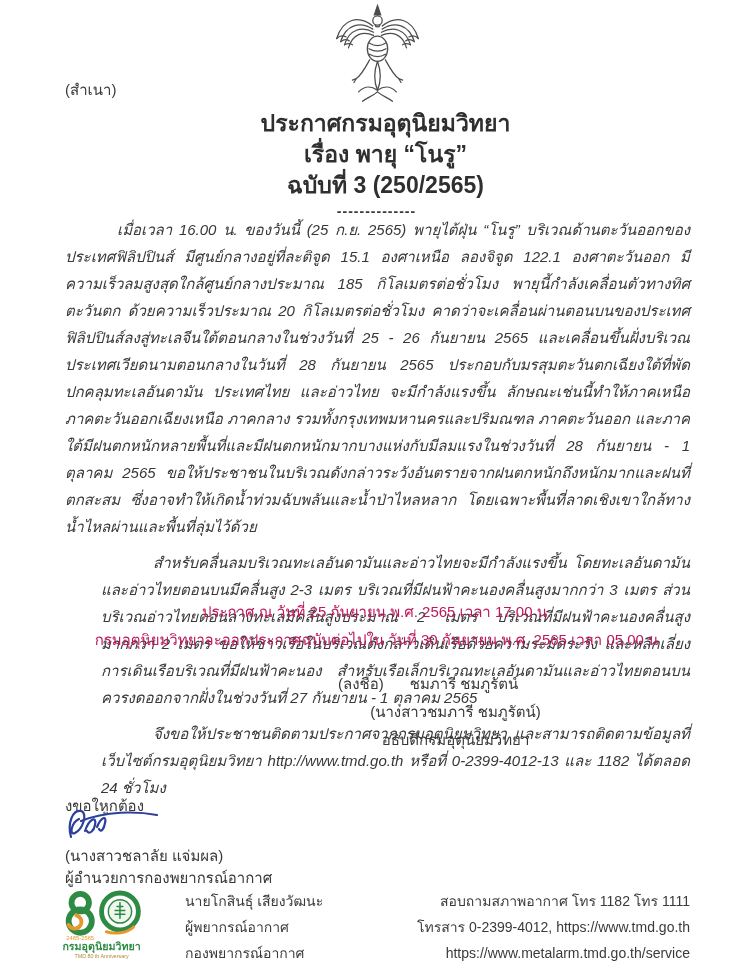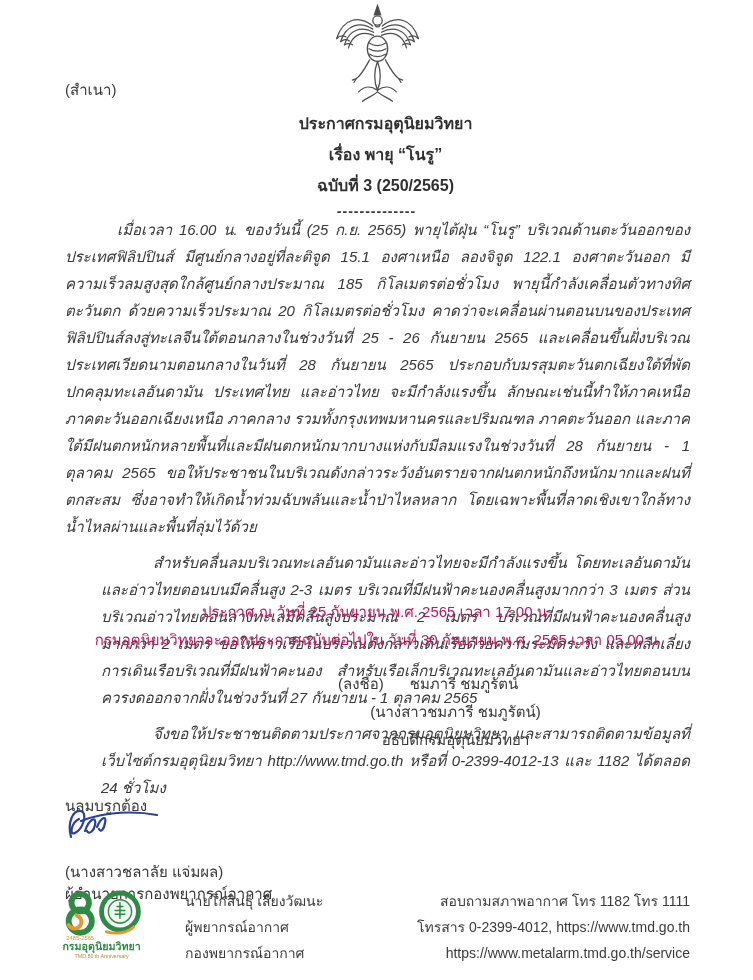--- a/index.html
+++ b/index.html
@@ -5,33 +5,33 @@
   * { margin:0; padding:0; box-sizing:border-box; }
   html,body { background:#ffffff; }
   body { font-family:"Liberation Sans", sans-serif; color:#333333; }
   .page {
     position:relative; width:753px; height:980px; background:#ffffff;
     overflow:hidden; margin:0 auto;border-radius:28px;
   }
   .copy-label { position:absolute; left:65px; top:78px; font-size:15px; color:#3a3a3a; }
   .garuda { position:absolute; left:330px; top:4px; width:95px; height:102px; }
   .title-block { position:absolute; top:108px; left:0; right:0; text-align:center; color:#2f2f2f; }
-  .title-block .line { font-weight:bold; font-size:16px; line-height:31px;padding-left:18px; }
+  .title-block .line { font-weight:bold; font-size:23px; line-height:31px;padding-left:18px; }
   .divider { font-weight:bold; letter-spacing:1px; font-size:14px; line-height:20px; color:#3a3a3a; }
   .body-text { position:absolute; top:216px; left:65px; width:625px; font-size:15px; line-height:27px; text-align:justify; color:#383838;font-style:italic; }
   .body-text p { text-indent:52px; }
   .body-text p + p { margin-top:9px;margin-left:36px; }
   .center-lines { position:absolute; top:598px; left:0; right:0; text-align:center; font-size:15px; line-height:28px; color:#be185d; }
   .sign-block { position:absolute; top:670px; left:338px; width:235px; font-size:15px; line-height:28px; color:#383838; }
   .sign-block .sign-line1 { text-align:left; }
   .sign-block .gap { display:inline-block; width:26px; }
   .sign-block .centered { text-align:center; }
   .cert-block { position:absolute; top:795px; left:65px; font-size:15px; line-height:22px; color:#383838; }
   .cert-sig { position:absolute; top:8px; left:-4px; width:110px; height:48px; }
-  .cert-name { margin-top:44px; }
+  .cert-name { margin-top:28px; }
   .footer { position:absolute; left:0; right:0; top:884px; height:80px; font-size:14px; }
   .footer-logo { position:absolute; left:56px; top:2px; width:126px; height:76px; }
   .footer-left { position:absolute; left:185px; top:4px; line-height:26px; color:#3a3a3a; }
   .footer-right { position:absolute; right:63px; top:4px; text-align:right; line-height:26px; color:#3a3a3a; }
 </style>
 </head>
 <body>
 
 <div class="page">
 
@@ -90,21 +90,21 @@
 
   <div class="sign-block">
     <div class="sign-line1">
       <span>(ลงชื่อ)</span><span class="gap"></span><span>ชมภารี ชมภูรัตน์</span>
     </div>
     <div class="centered">(นางสาวชมภารี ชมภูรัตน์)</div>
     <div class="centered">อธิบดีกรมอุตุนิยมวิทยา</div>
   </div>
 
   <div class="cert-block">
-    <div>นลมบรูกต้อง</div>
+    <div>งขอใหูกต้อง</div>
     <svg class="cert-sig" viewBox="0 0 110 48" aria-hidden="true">
       <g stroke="#2b3f9c" stroke-width="2.2" fill="none" stroke-linecap="round">
         <path d="M10 34 C6 20 12 6 20 8 C27 10 22 26 14 30 C8 33 10 20 18 16"></path>
         <path d="M24 28 C28 16 36 12 34 22 C33 28 28 32 26 28"></path>
         <path d="M36 24 C40 14 46 12 44 20 C43 26 40 30 38 26"></path>
         <path d="M20 18 C45 8 75 8 96 12"></path>
       </g>
     </svg>
     <div class="cert-name">(นางสาวชลาลัย แจ่มผล)</div>
     <div>ผู้อำนวยการกองพยากรณ์อากาศ</div>

